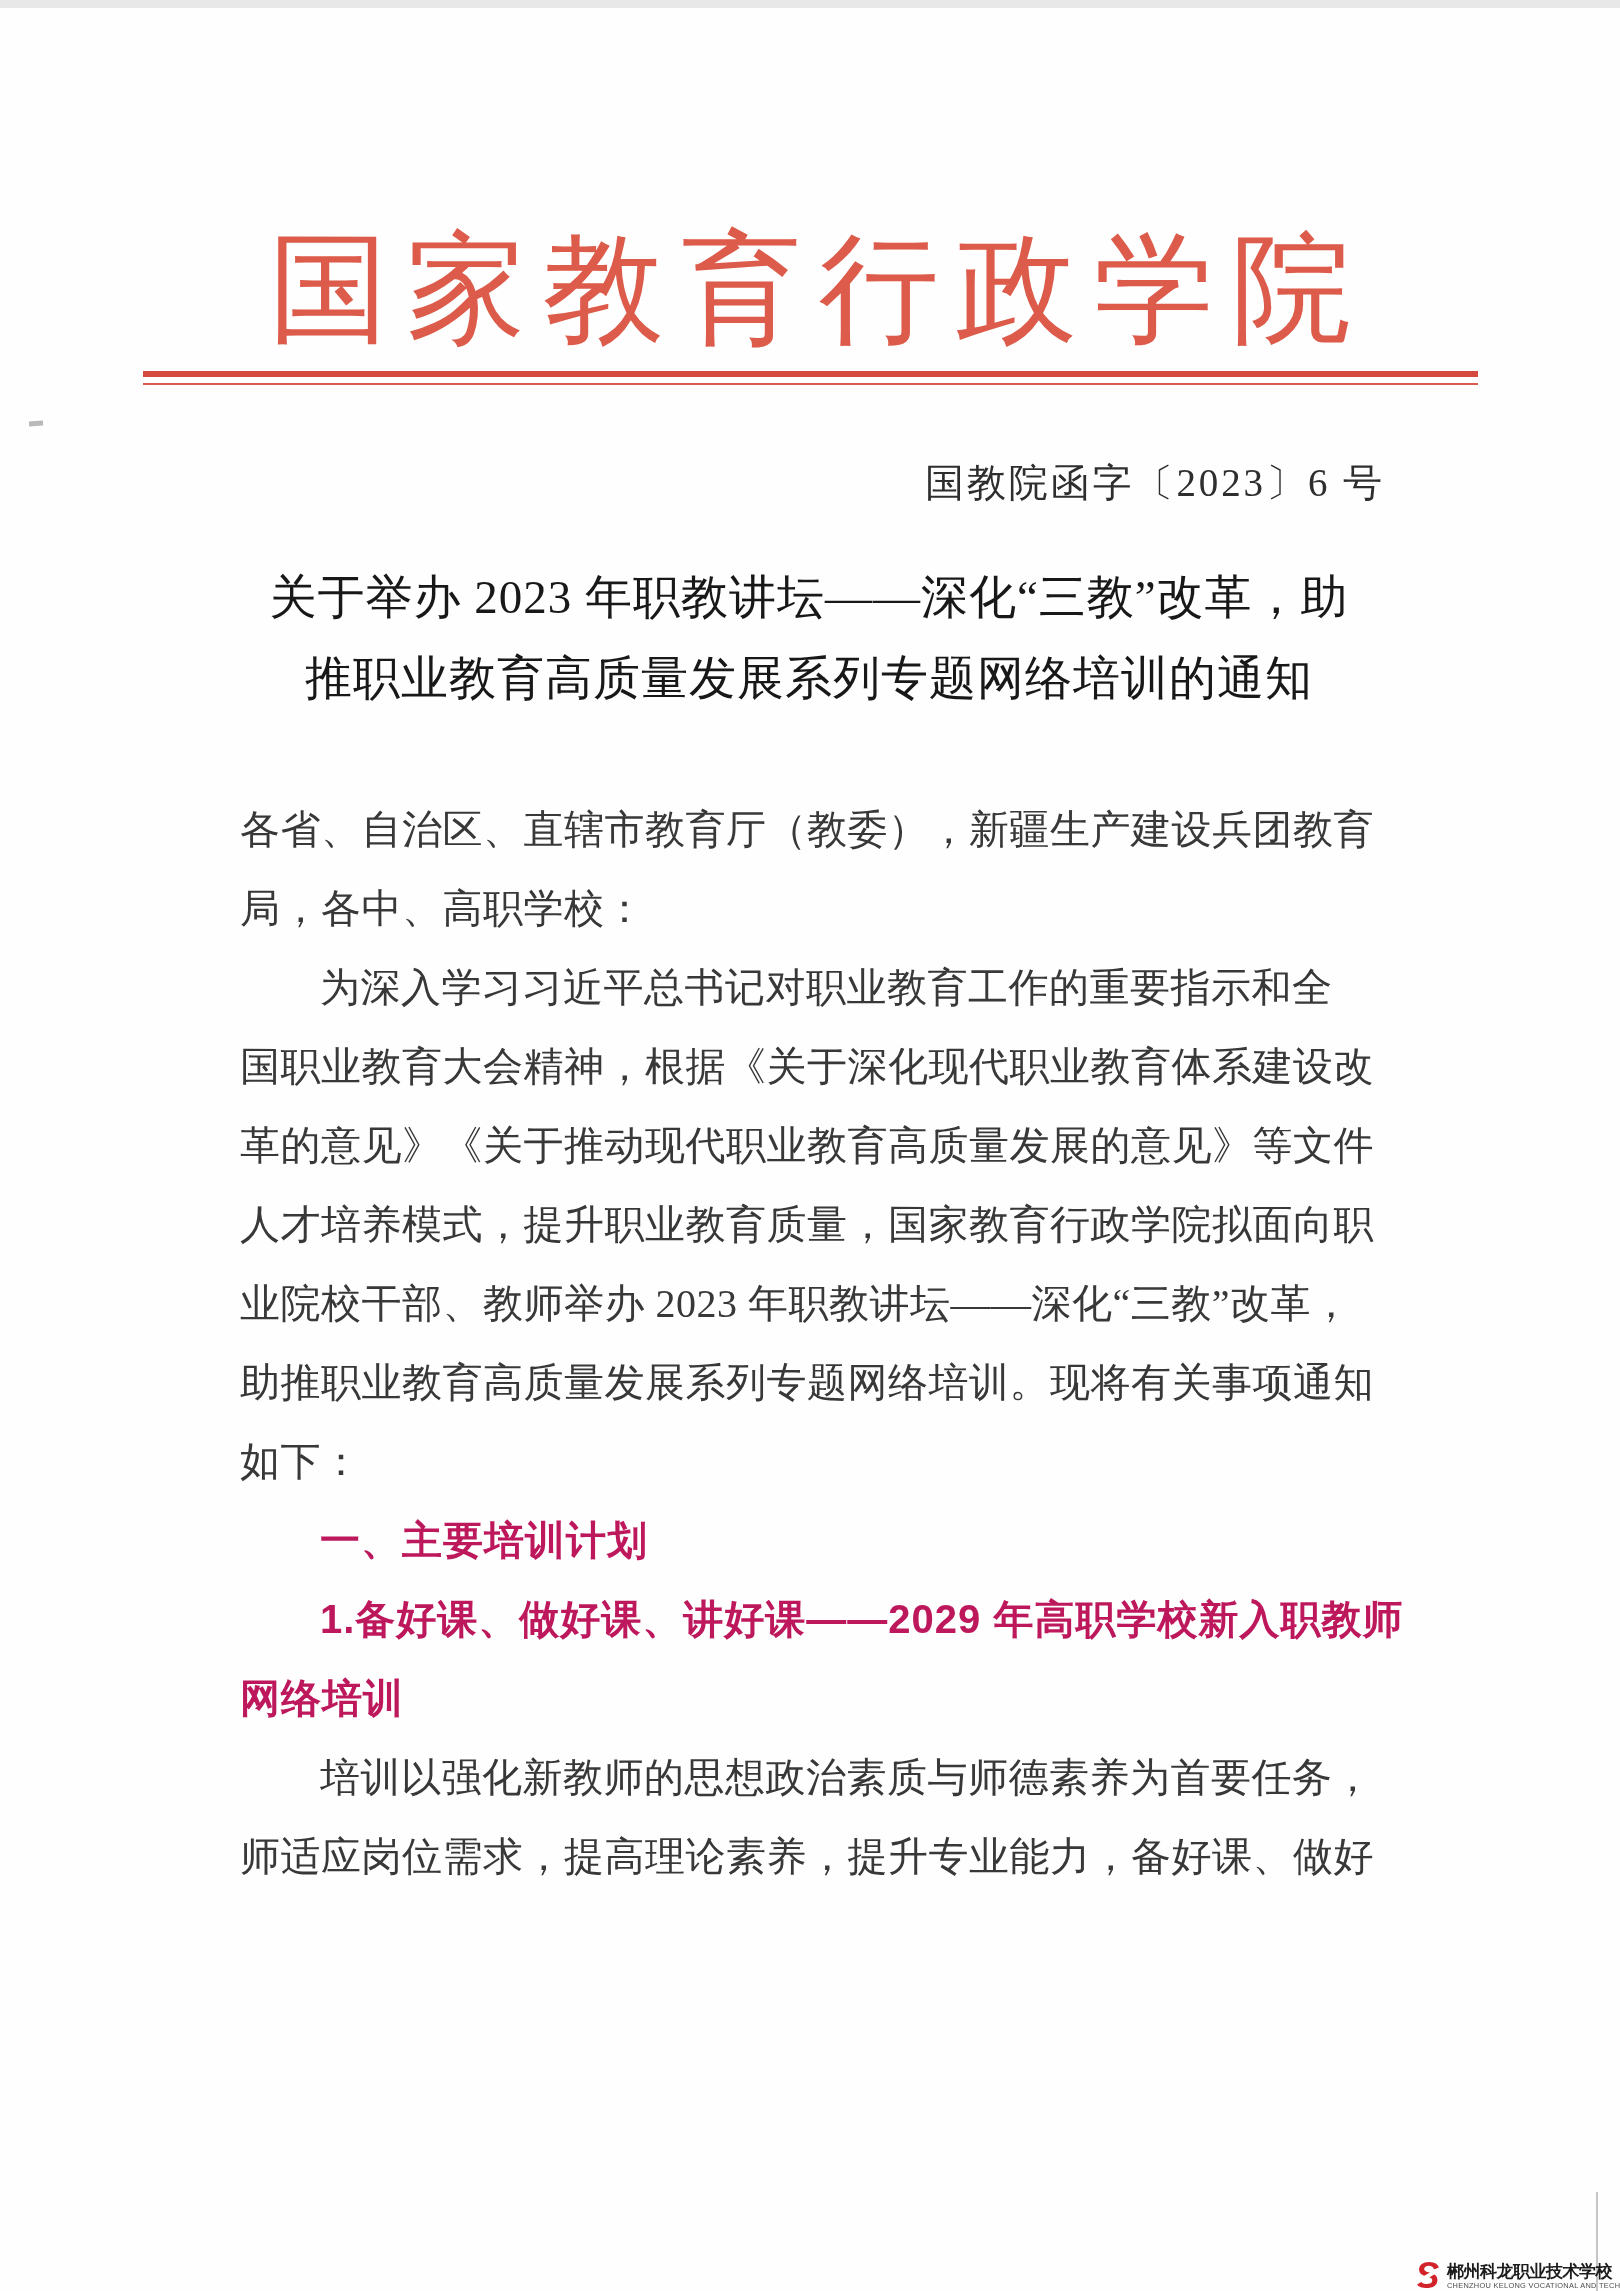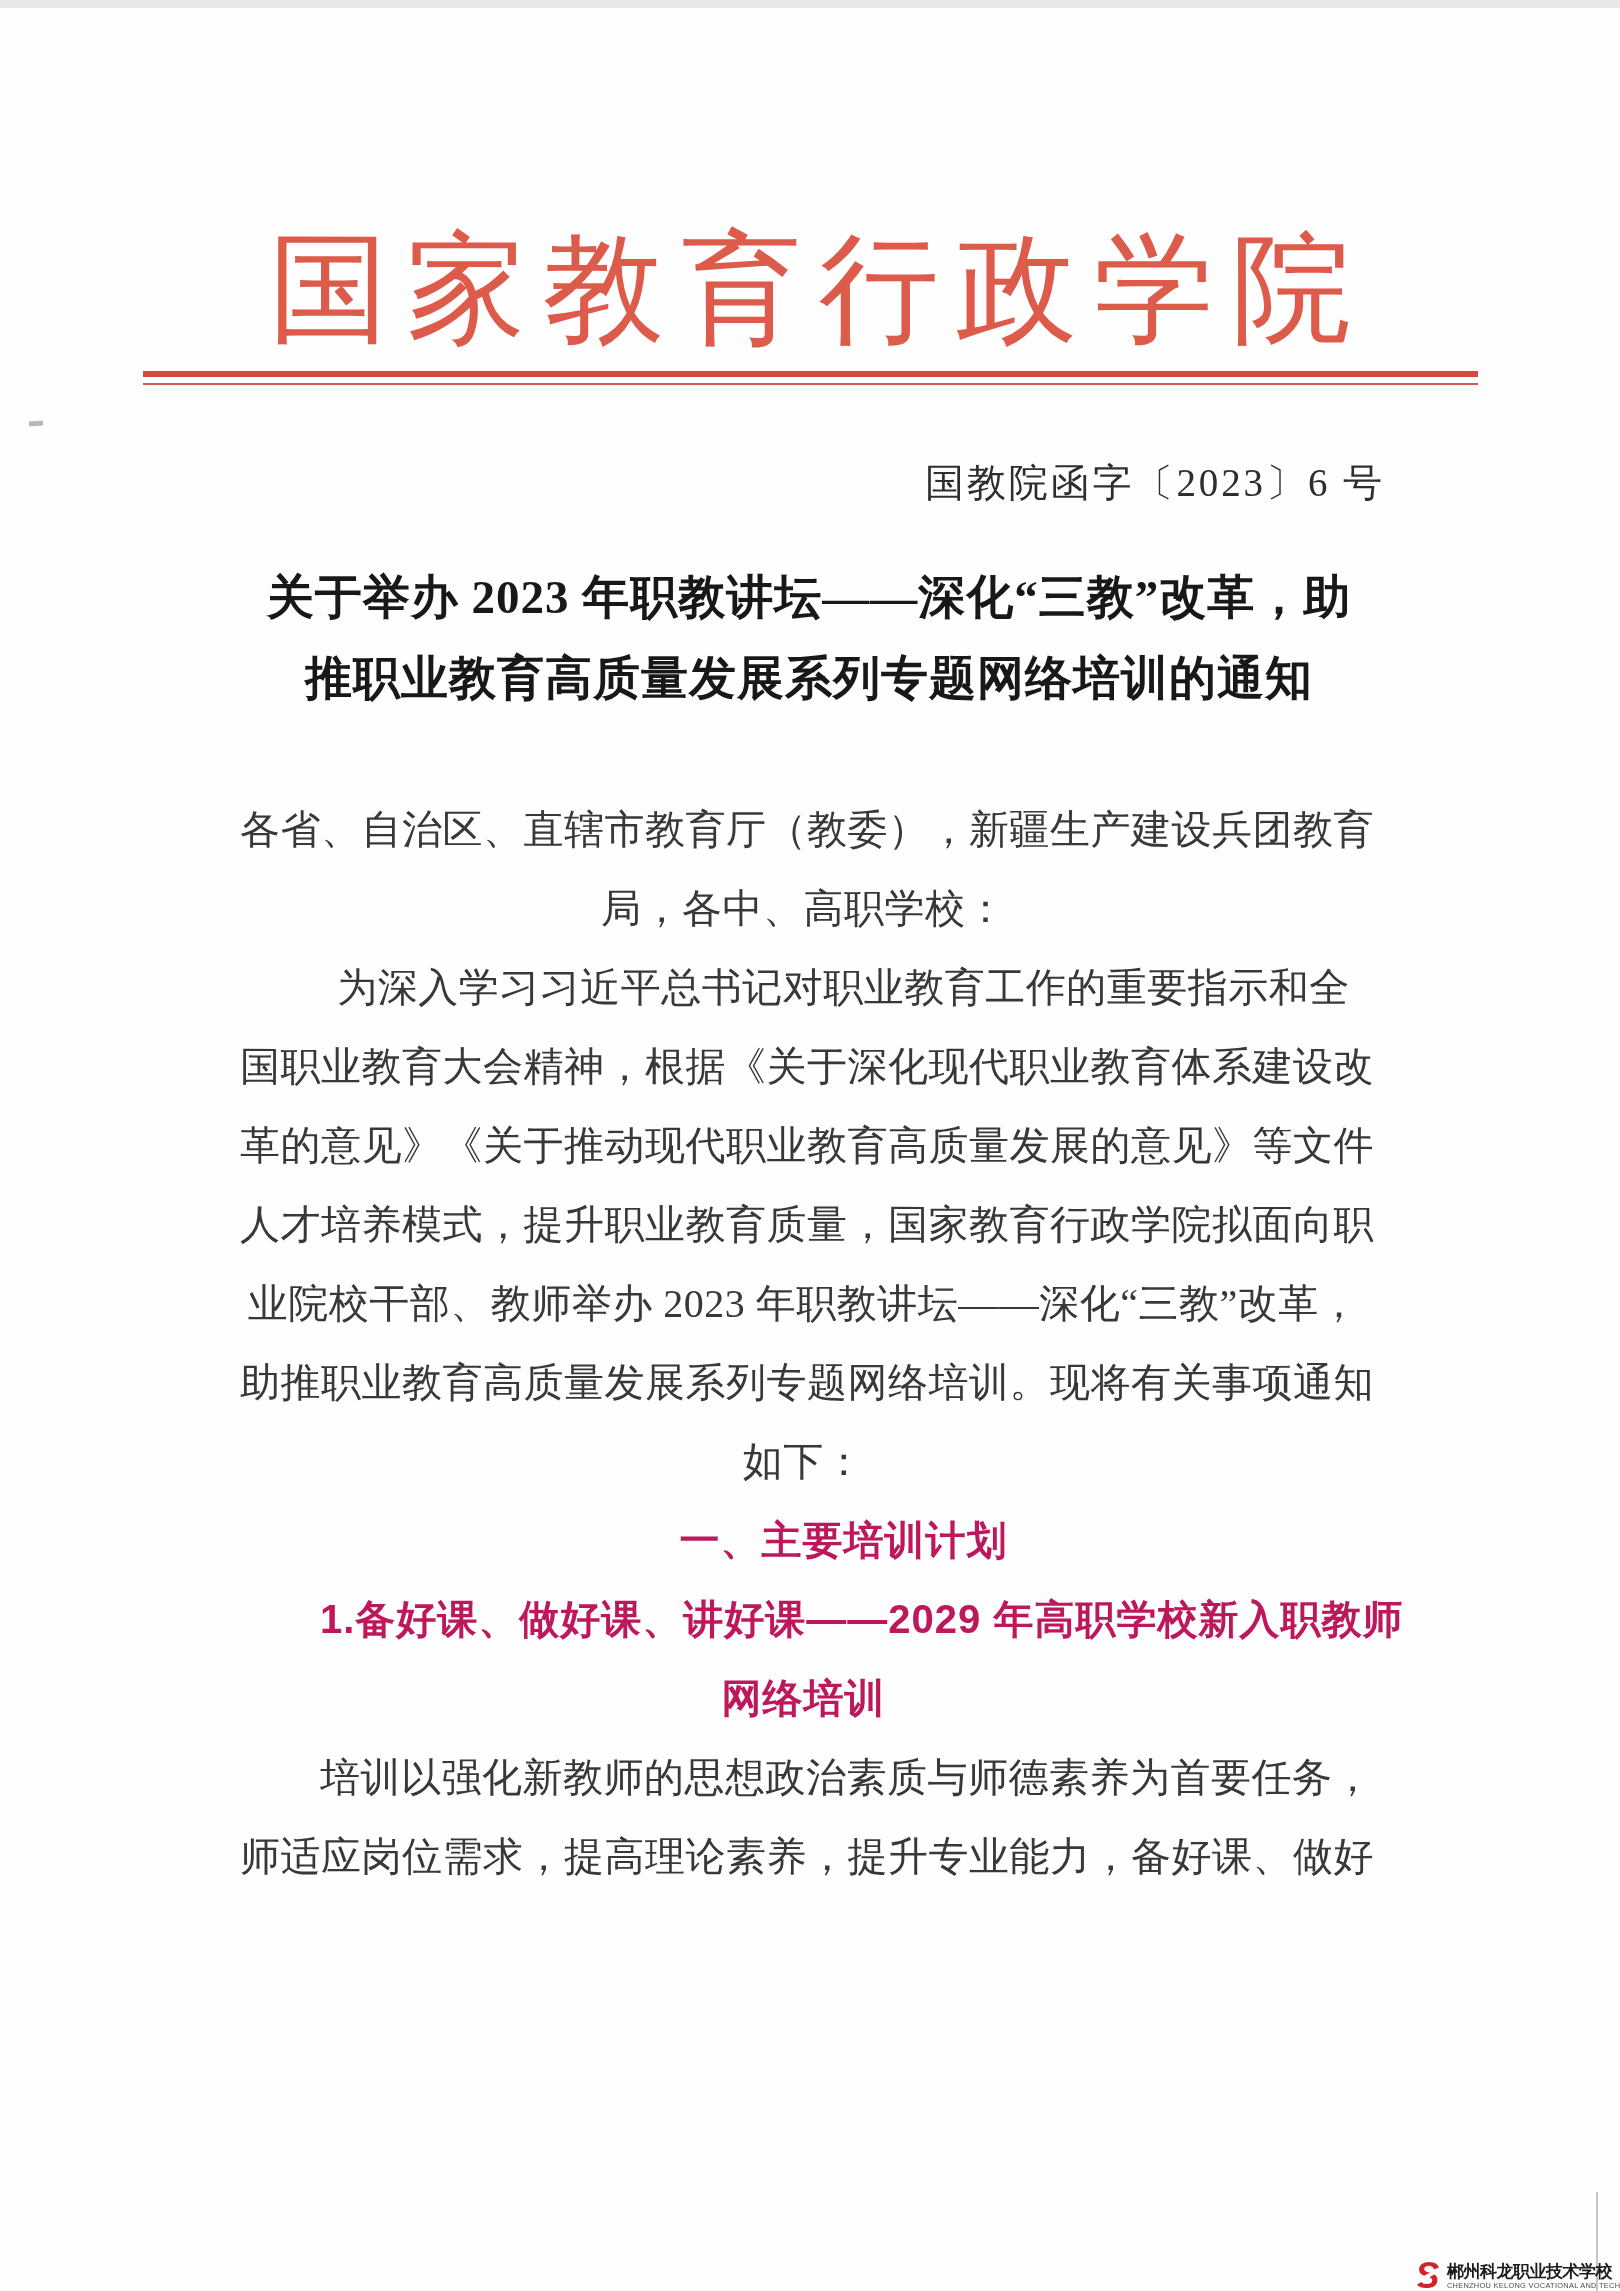--- a/index.html
+++ b/index.html
@@ -56,36 +56,35 @@
 
   
   .doc-title {
     position: absolute;
     top: 549px;
     left: 127px;
     width: 1364px;
     text-align: center;
     font-size: 47px;
     line-height: 81px;
-    font-weight: 700;
+    font-weight: 400;
     color: #181818;
     letter-spacing: 1px;
     white-space: nowrap;
   }
 
   
   .body-text {
     position: absolute;
     top: 782px;
     left: 240px;
     width: 1127px;
     font-size: 40px;
     color: #383838;
     letter-spacing: 0.5px;
-    text-align: center;
   }
   .bl {
     height: 79px;
     line-height: 79px;
     white-space: nowrap;
   }
   .bl.ind { text-indent: 80px; }
   .bl.hei {
     font-family: "Liberation Sans", "DejaVu Sans", sans-serif;
     font-weight: 700;

